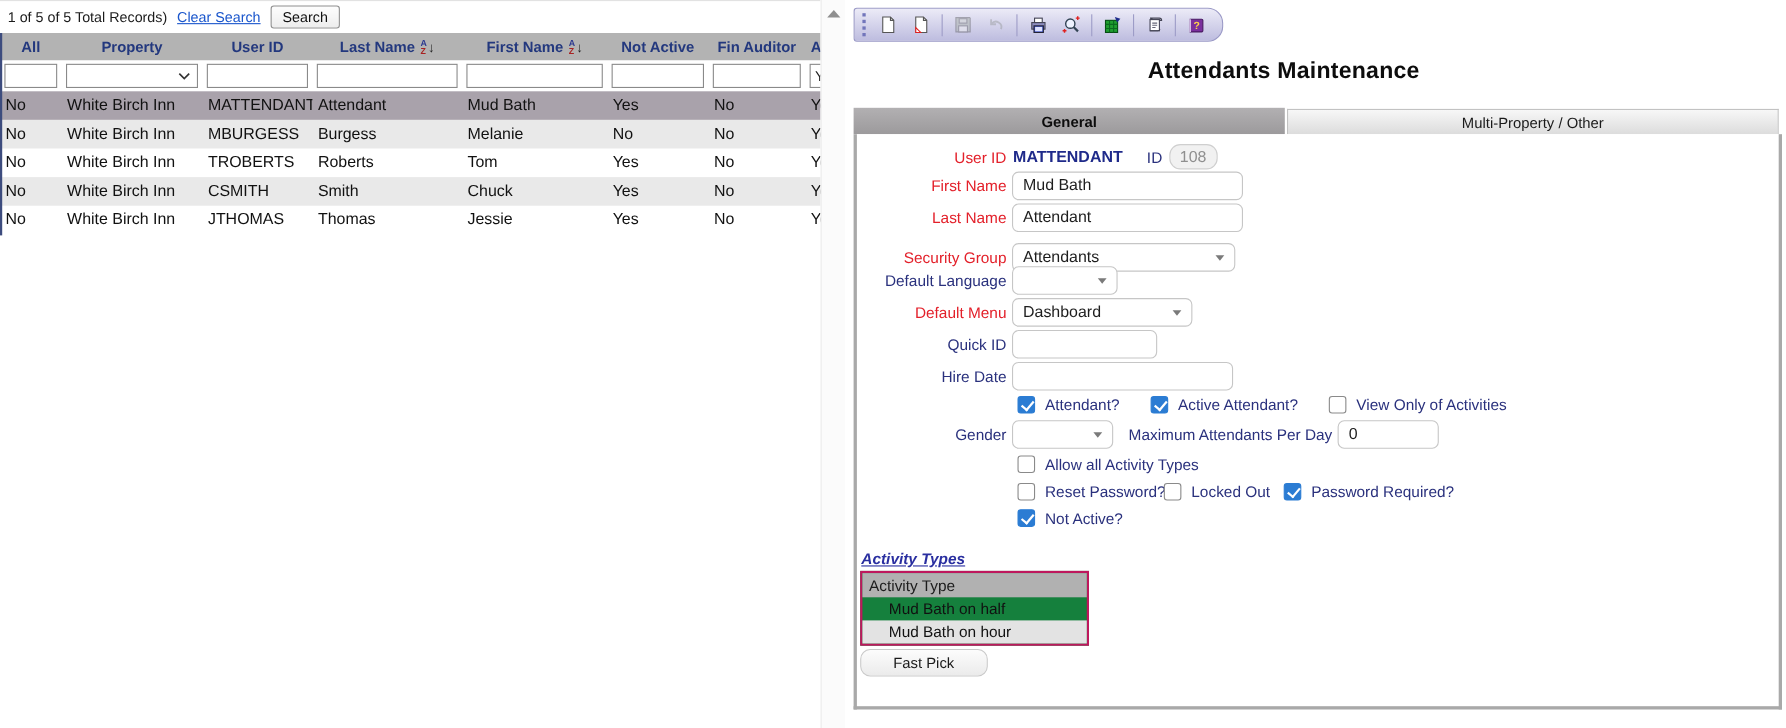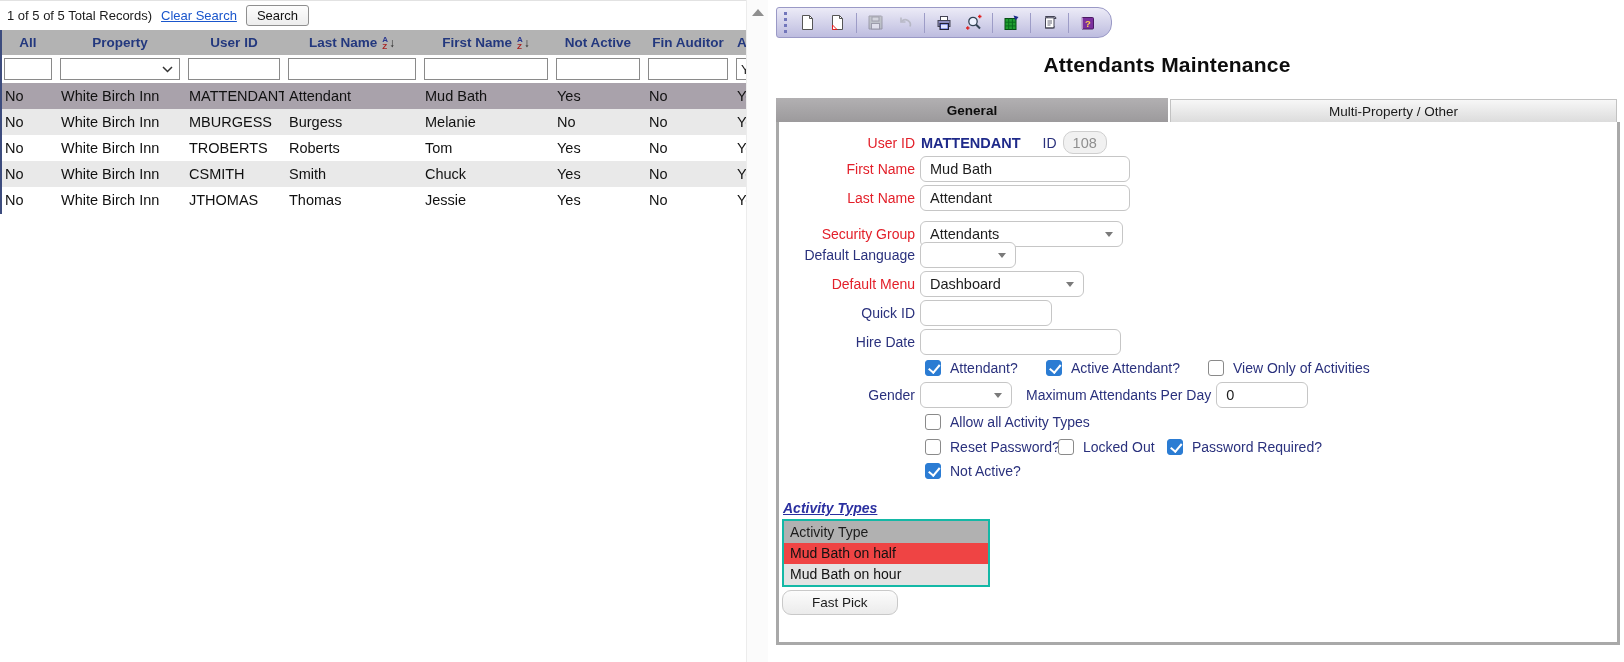--- a/index.html
+++ b/index.html
@@ -70,23 +70,23 @@
   .cbrow { position:absolute; left:0; right:0; height:18px; }
   .cbitem { position:absolute; top:0; display:flex; align-items:center; cursor:pointer; }
   .cb { width:16px; height:16px; border:1.5px solid #8a8a8a; border-radius:3px; background:#fff; position:relative; flex:none; }
   .cb[data-checked="true"] { background:#2b7cd3; border-color:#2b7cd3; }
   .cb[data-checked="true"]::after { content:""; position:absolute; left:4.5px; top:1.2px; width:4.5px; height:8.5px; border:solid #fff; border-width:0 2.2px 2.2px 0; transform:rotate(40deg); }
   .cblabel { font-size:14px; color:#2a317d; margin-left:9px; white-space:nowrap; }
 
   .mid-label { font-size:14px; color:#2a317d; margin-left:14px; white-space:nowrap; }
 
   .act-label { position:absolute; left:4px; top:378px; font-size:14px; font-weight:bold; font-style:italic; text-decoration:underline; color:#2a2fa0; }
-  .listbox { position:absolute; left:3px; top:397px; width:208px; border:2px solid #14b8a6; background:#ef4444; }
+  .listbox { position:absolute; left:3px; top:397px; width:208px; border:2px solid #be185d; background:#15803d; }
   .lb-header { background:#b1b1b1; color:#1c1c1c; font-size:14px; height:22px; line-height:22px; padding:0 6px; }
-  .lb-row { height:21px; line-height:21px; font-size:14px; color:#111; padding:0 6px; cursor:pointer; }
+  .lb-row { height:21px; line-height:21px; font-size:14px; color:#111; padding:0 24px; cursor:pointer; }
   .lb-row:nth-child(2) { background:#e3e3e3; }
   .fastpick { position:absolute; left:3px; top:468px; height:25px; padding:0 29px; border:1px solid #c9c9c9; border-radius:9px; background:linear-gradient(#fcfcfc,#ebebeb); font-size:13.5px; font-family:inherit; color:#1a1a1a; cursor:pointer; }
 </style>
 </head>
 <body>
 
 <div id="root">
 
   <div class="left-grid">
     <div class="status-bar">

